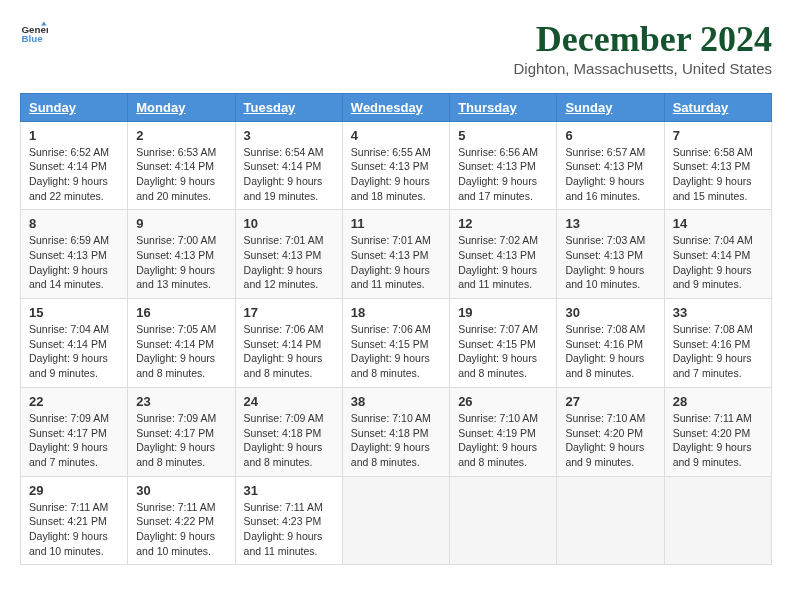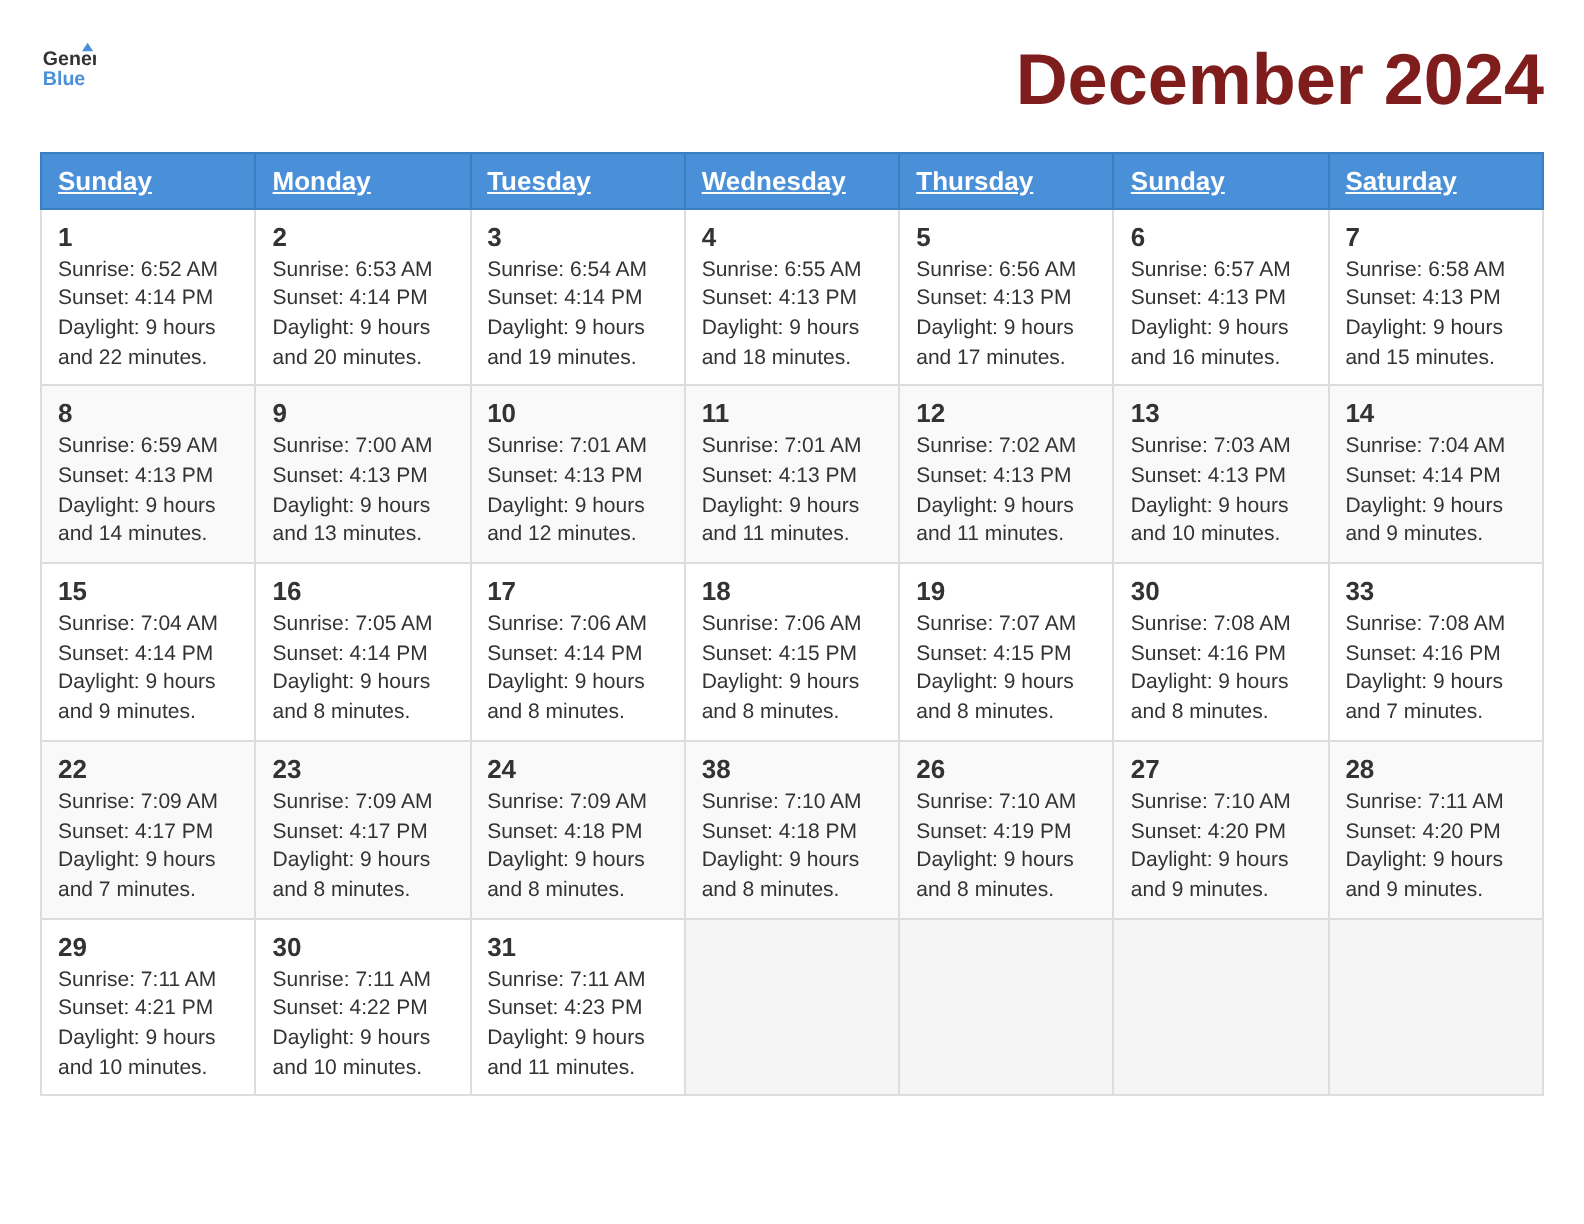--- a/index.html
+++ b/index.html
@@ -24,22 +24,23 @@
     .logo-icon {
       width: 28px;
       height: 28px;
     }
     .title-block {
       text-align: right;
     }
     .month-title {
       font-size: 36px;
       font-weight: bold;
-      color: #7f1d1d;
+      color: #14532d;
       line-height: 1.1;
+      font-family: Liberation Serif, serif;
     }
     .location {
       font-size: 15px;
       color: #555;
     }
     .calendar {
       width: 100%;
       border-collapse: collapse;
       border: 1px solid #ccc;
     }
@@ -86,20 +87,21 @@
 <div class="header">
   <div class="logo">
     <svg class="logo-icon" viewBox="0 0 40 40">
       <text x="2" y="18" font-size="14" font-weight="bold" fill="#333" font-family="Arial">General</text>
       <text x="2" y="32" font-size="14" font-weight="bold" fill="#4a90d9" font-family="Arial">Blue</text>
       <polygon points="30,8 38,8 34,2" fill="#4a90d9"></polygon>
     </svg>
   </div>
   <div class="title-block">
     <div class="month-title">December 2024</div>
+    <div class="location">Dighton, Massachusetts, United States</div>
   </div>
 </div>
 
 <table class="calendar">
   <thead>
     <tr>
     <th>Sunday</th>
         <th>Monday</th>
         <th>Tuesday</th>
         <th>Wednesday</th>

